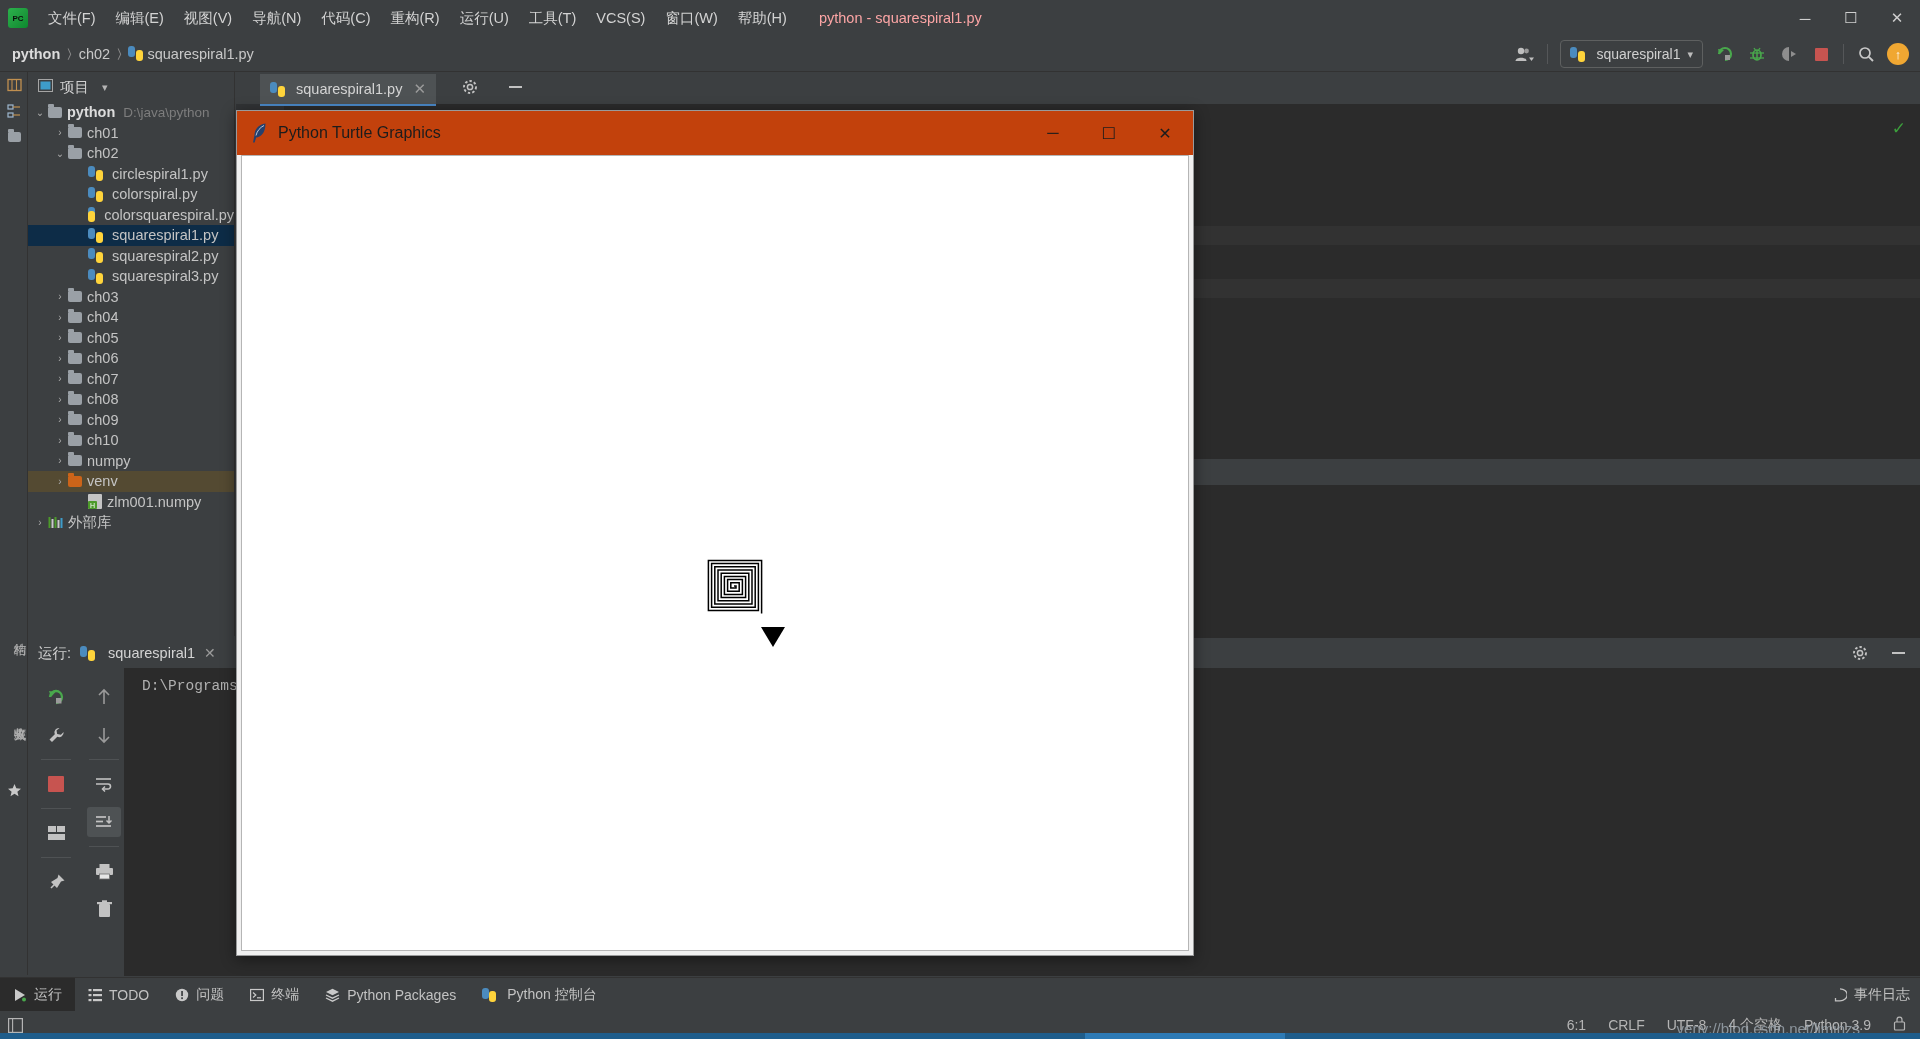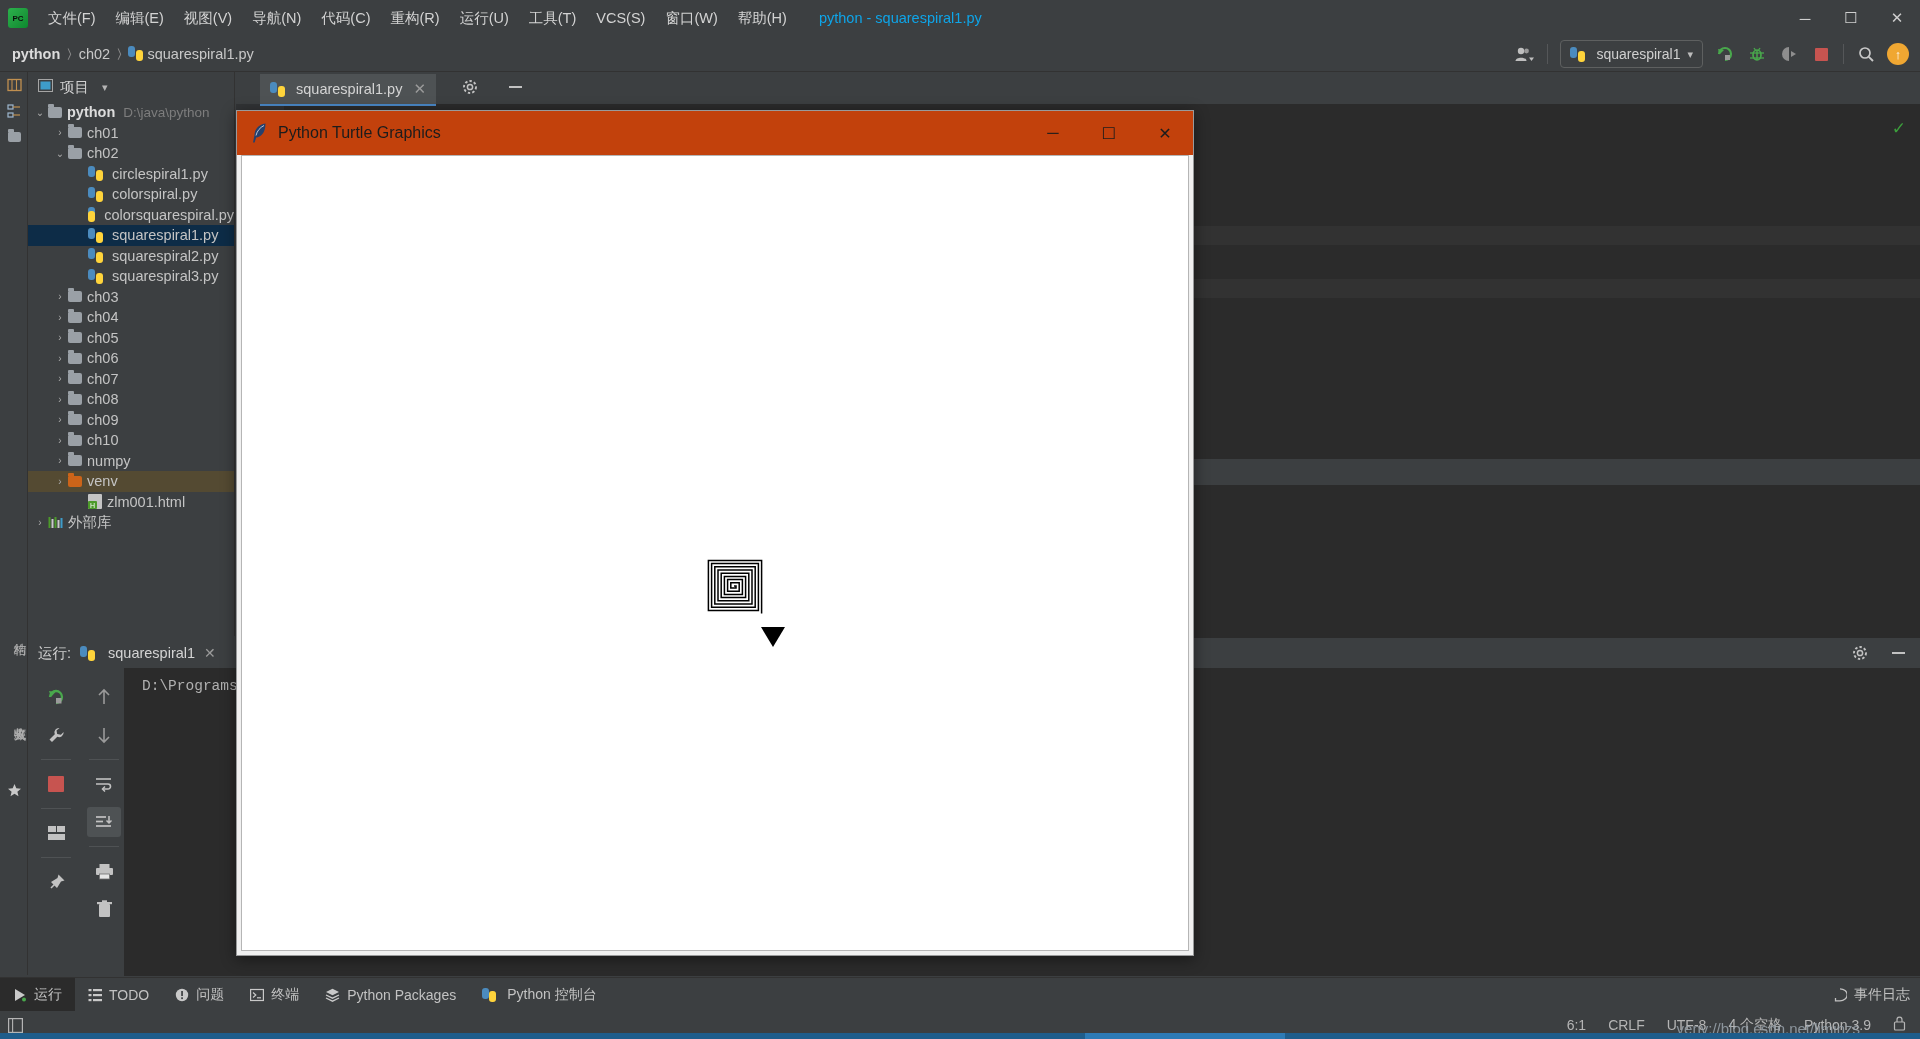--- a/index.html
+++ b/index.html
@@ -23,21 +23,21 @@
   }
   .pc-logo:after{
     content:"PC"; position:absolute; left:0; top:0; width:100%; height:100%;
     font-size:8px; font-weight:bold; color:#0c0c0c; display:flex;
     align-items:center; justify-content:center;
   }
   .menu-item{
     padding:3px 10px; font-size:14.5px; color:#d3d3d3; cursor:default; white-space:nowrap;
   }
   .win-title{
-    margin-left:22px; color:#0ea5e9; font-size:14.5px;
+    margin-left:22px; color:#fca5a5; font-size:14.5px;
   }
   .win-ctl{ position:absolute; top:0; height:36px; display:flex; align-items:center; }
   .win-btn{ width:46px; height:36px; display:flex; align-items:center; justify-content:center;
             color:#cfcfcf; font-size:15px; }
 
   
   .navrow{
     position:absolute; left:0; top:36px; width:1920px; height:36px;
     background:#3c3f41; border-bottom:1px solid #323232;
     display:flex; align-items:center;
@@ -436,21 +436,21 @@
           <span class="tlabel">numpy</span>
         </div>
         <div class="trow hl" style="padding-left: 24px;">
           <span class="chev">›</span>
           <span class="folder-ico orange"></span>
           <span class="tlabel">venv</span>
         </div>
         <div class="trow" style="padding-left: 44px;">
           <span class="chev"></span>
           <span class="htmlico"></span>
-          <span class="tlabel">zlm001.html</span>
+          <span class="tlabel">zlm001.numpy</span>
         </div>
         <div class="trow" style="padding-left: 4px;">
           <span class="chev">›</span>
           <span class="libico"><svg width="15" height="13" viewBox="0 0 15 13">
               <rect x="0.5" y="1" width="2" height="11" fill="#4c9a2a"></rect>
               <rect x="3.5" y="3" width="2" height="9" fill="#c9c9c9"></rect>
               <rect x="6.5" y="1" width="2" height="11" fill="#4c9a2a"></rect>
               <rect x="9.5" y="4" width="2" height="8" fill="#c9c9c9"></rect>
               <rect x="12.5" y="2" width="2" height="10" fill="#3e9cc9"></rect>
             </svg></span>

